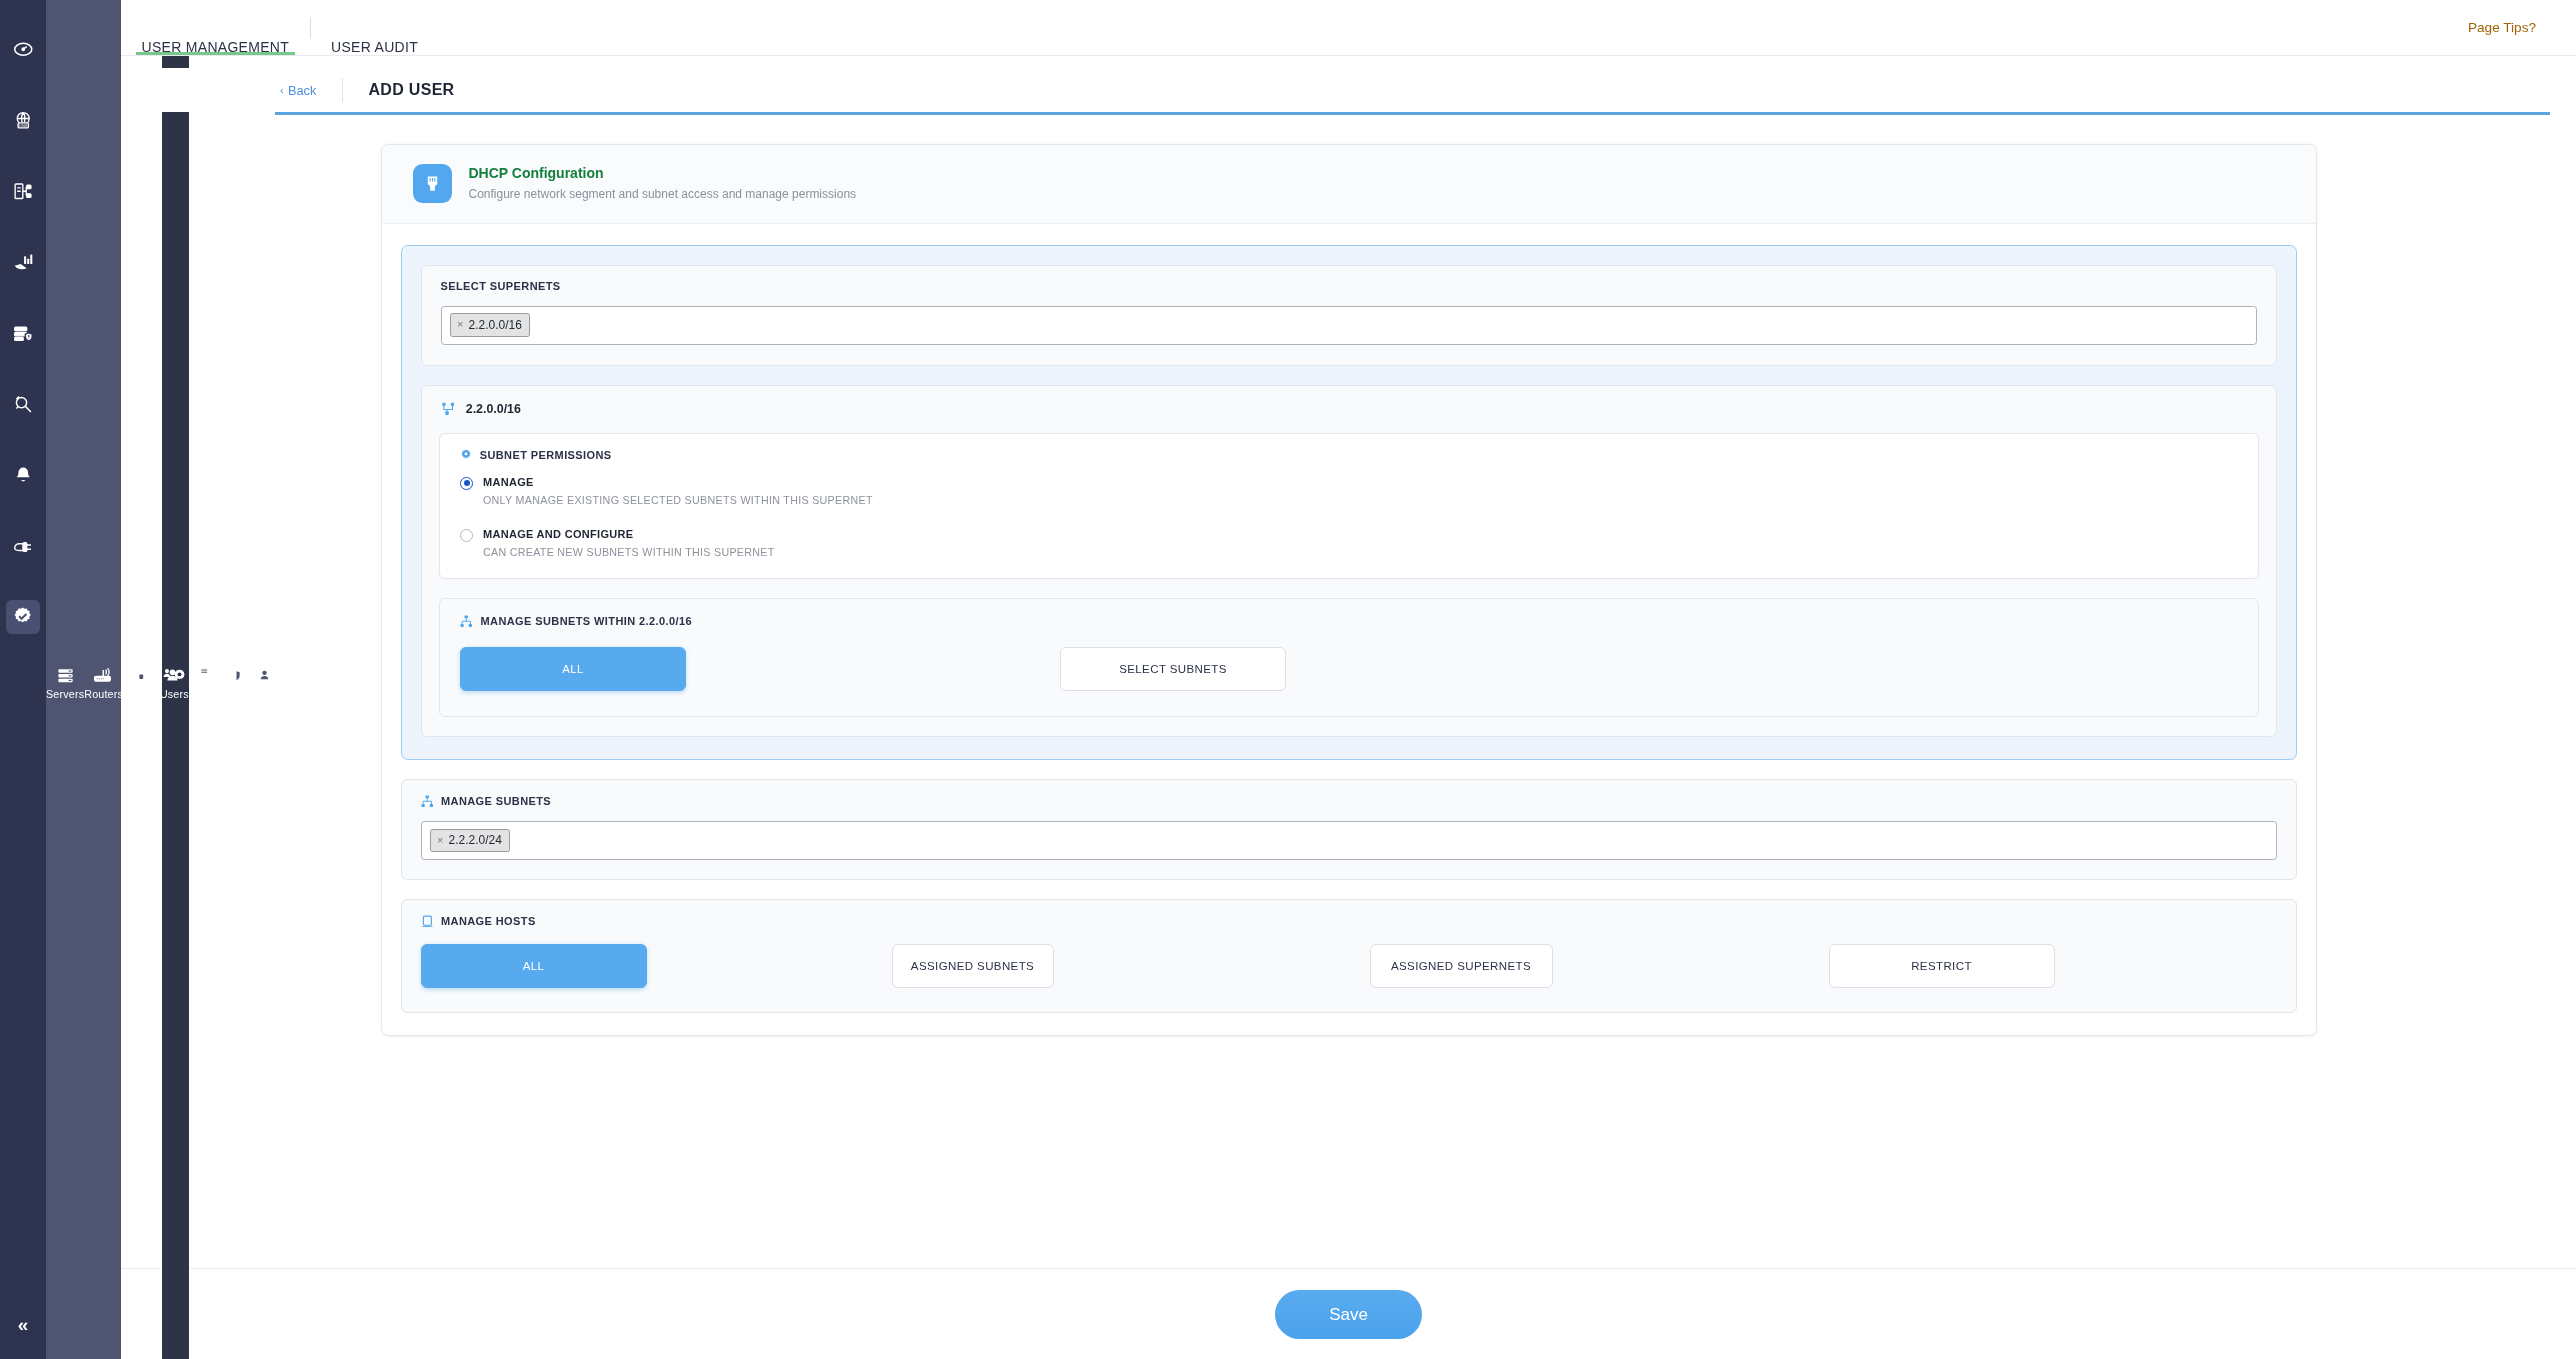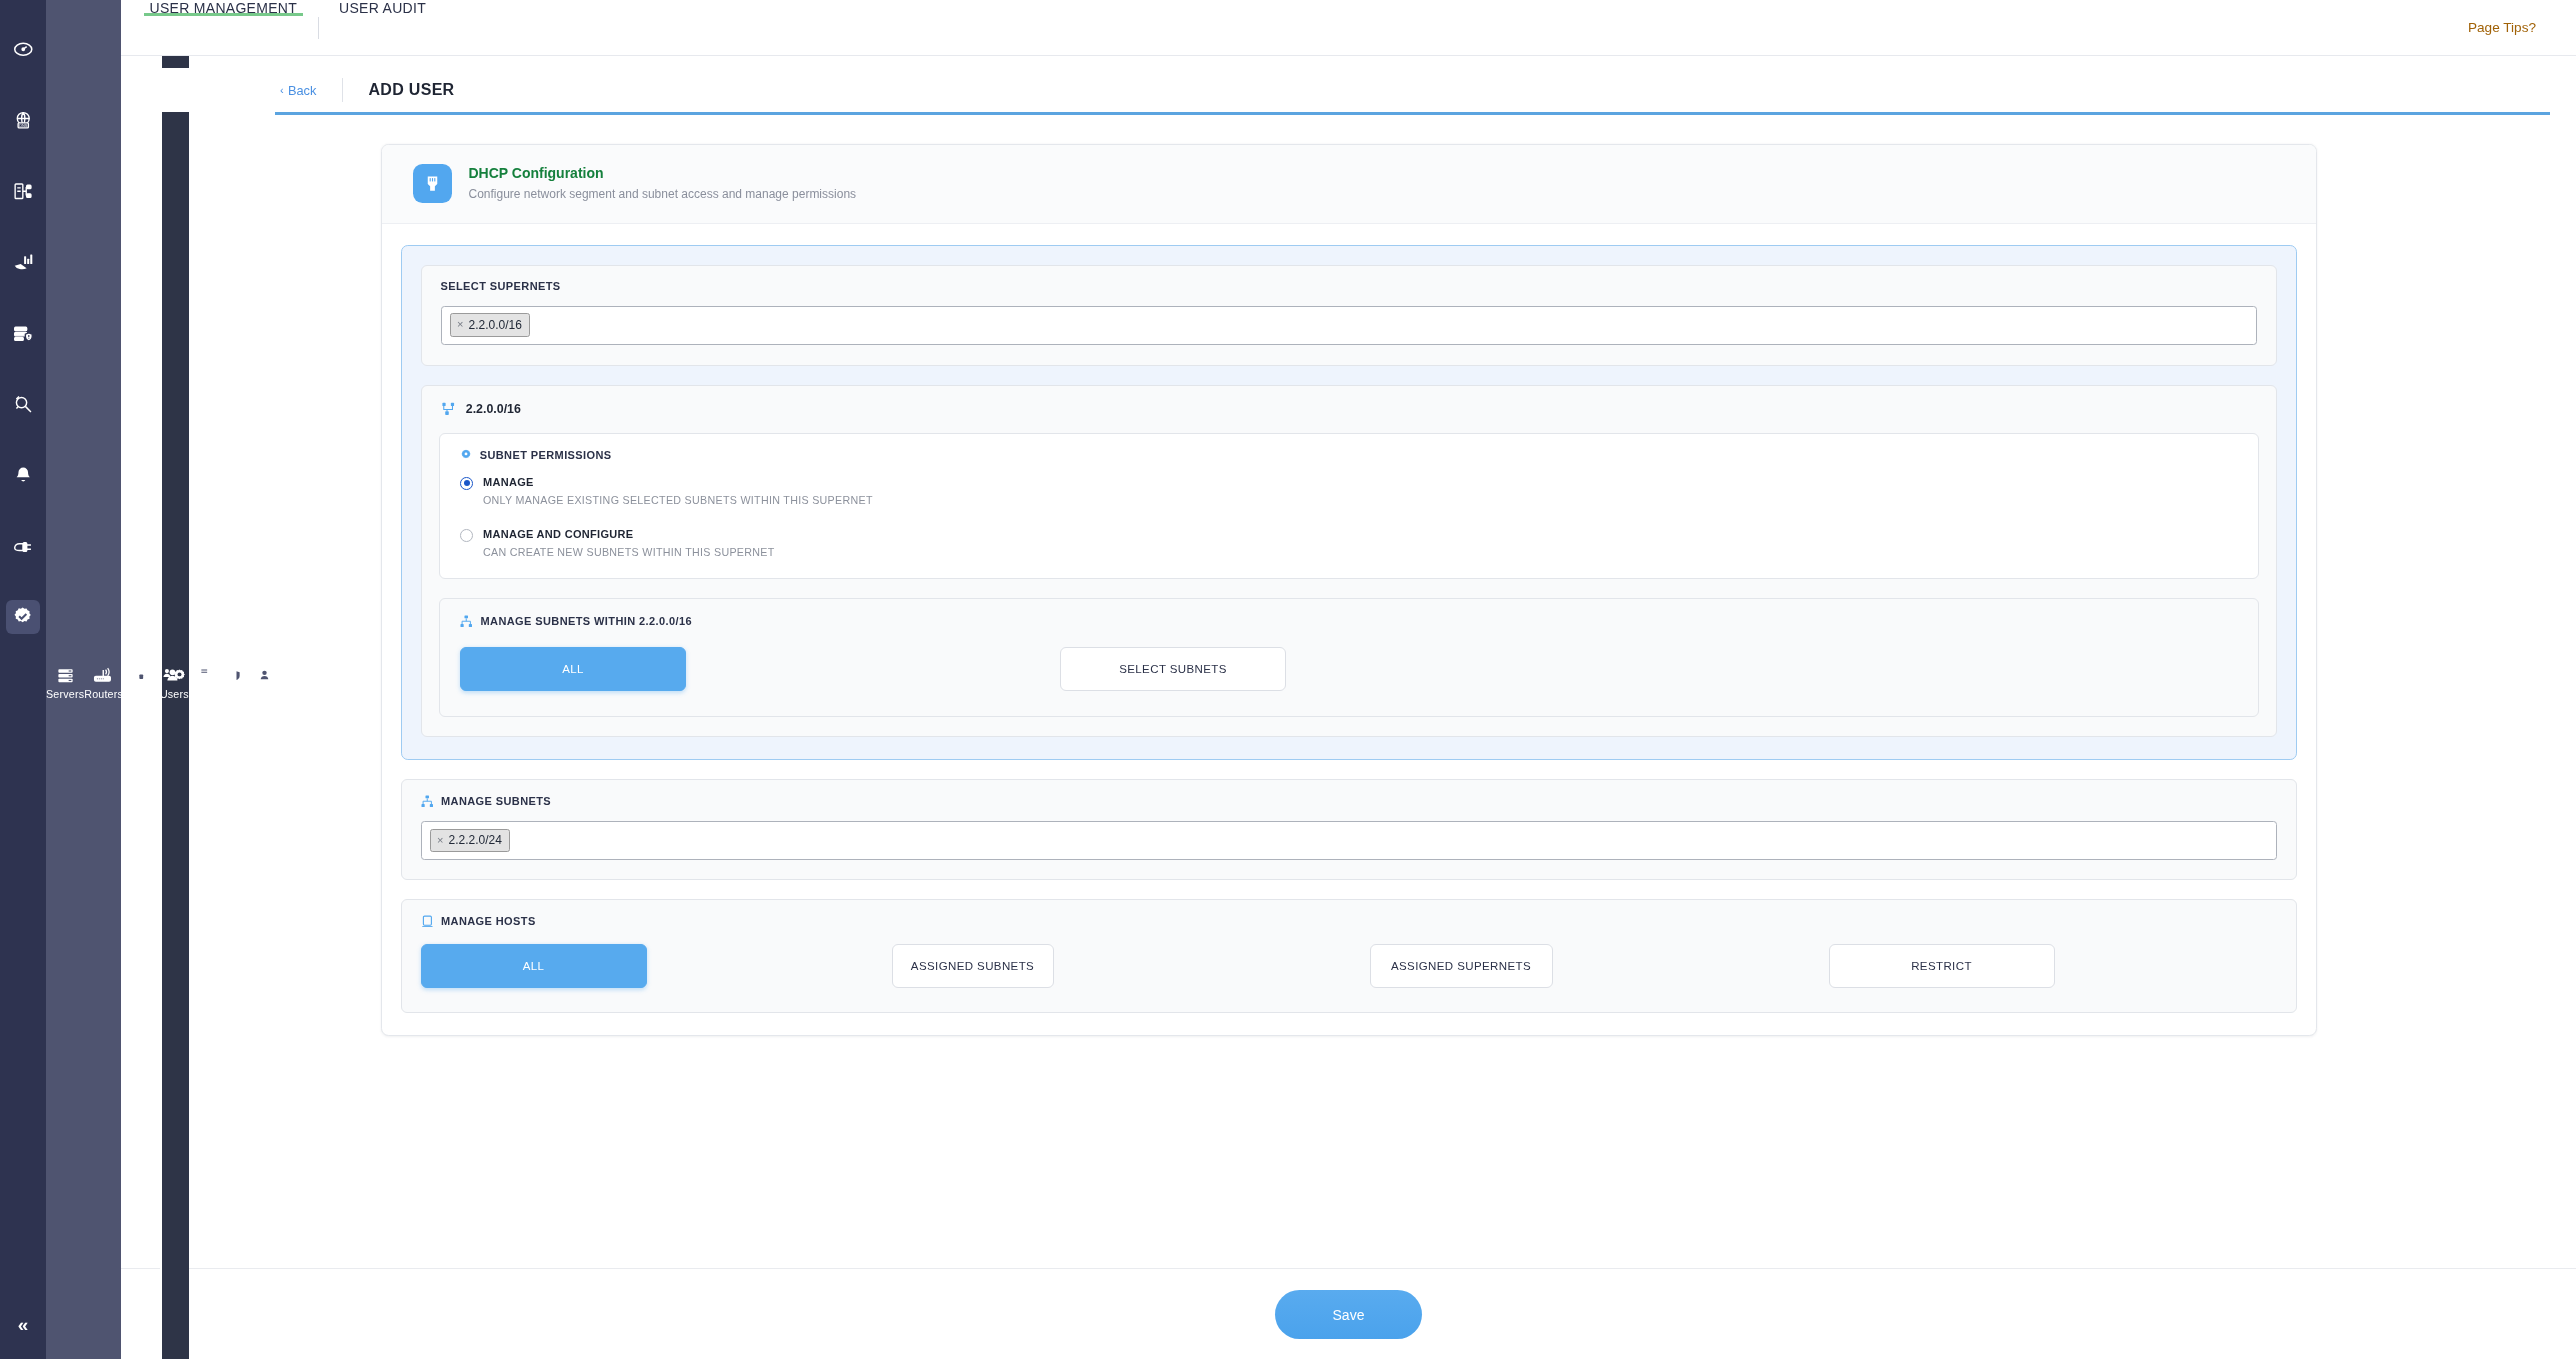--- a/index.html
+++ b/index.html
@@ -58,21 +58,21 @@
 
   
   .main { flex: 1; display: flex; flex-direction: column; background: #ffffff; min-width: 0; }
 
   .topbar {
     height: 56px; background: #ffffff;
     display: flex; align-items: stretch; justify-content: space-between;
     border-bottom: 0.9px solid #e7e9ee;
     position: relative;
   }
-  .tabs { display: flex; align-items: flex-start; padding-left: 8px; }
+  .tabs { display: flex; align-items: flex-end; padding-left: 0; }
   .tab {
     display: flex; align-items: center;
     padding: 0 20.5px;
     font-size: 14px; letter-spacing: 0.3px;
     color: #2b3148;
     position: relative;
   }
   .tab.active::after {
     content: ""; position: absolute; left: 14.5px; right: 14.5px; bottom: 0; height: 3.4px;
     background: #77c98a;
@@ -217,21 +217,21 @@
   .manage-hosts-panel { margin-top: 19px; padding: 14.5px 19px 24px 19px; }
 
   .footer {
     height: 92px; border-top: 0.9px solid #e9ebef;
     display: flex; align-items: center; justify-content: center;
     background: #ffffff;
   }
   .save-btn {
     width: 147px; height: 49px; border-radius: 25px;
     background: linear-gradient(180deg,#59abef 0%,#4aa2ec 100%);
-    color: #ffffff; font-size: 14px;
+    color: #ffffff; font-size: 17px;
     display: flex; align-items: center; justify-content: center;
     border: none;
     font-family: "Liberation Sans", sans-serif;
   }
 </style>
 </head>
 <body>
 
 <div class="app">
 

